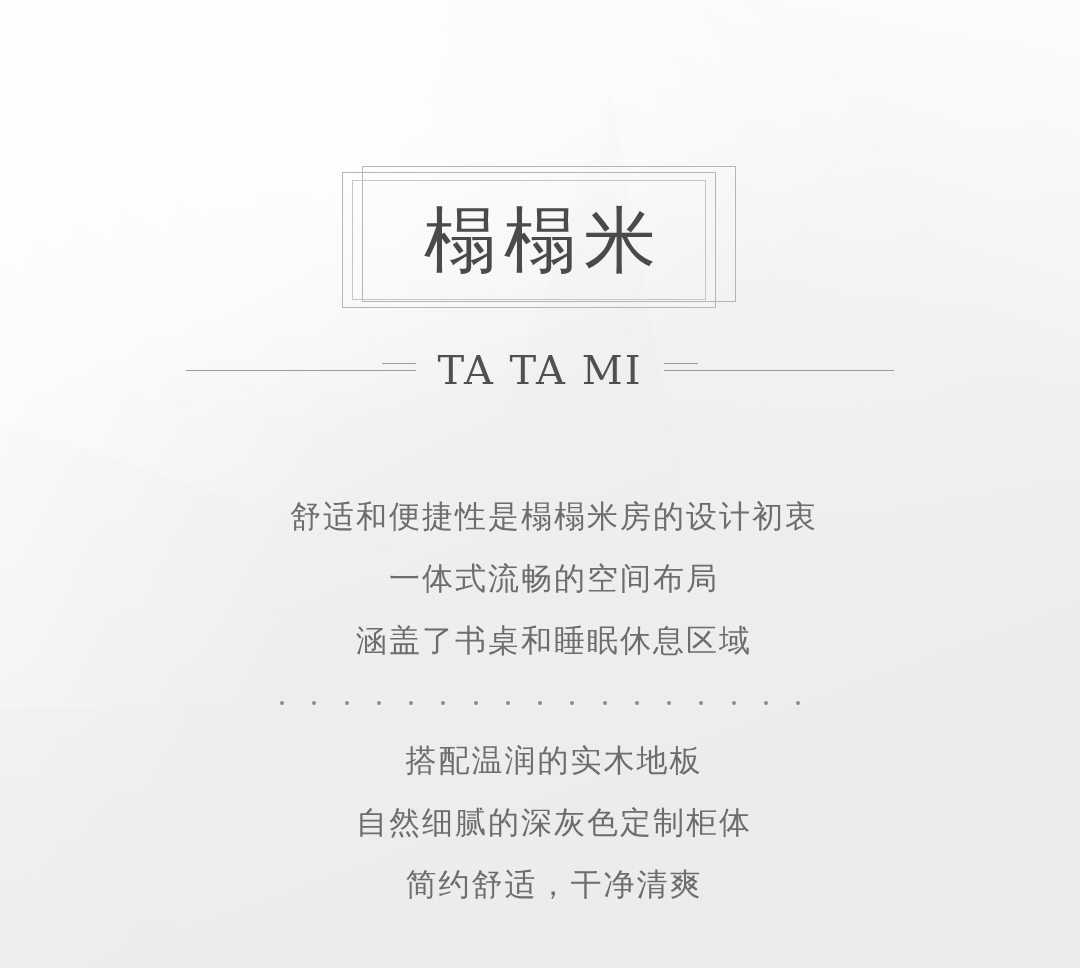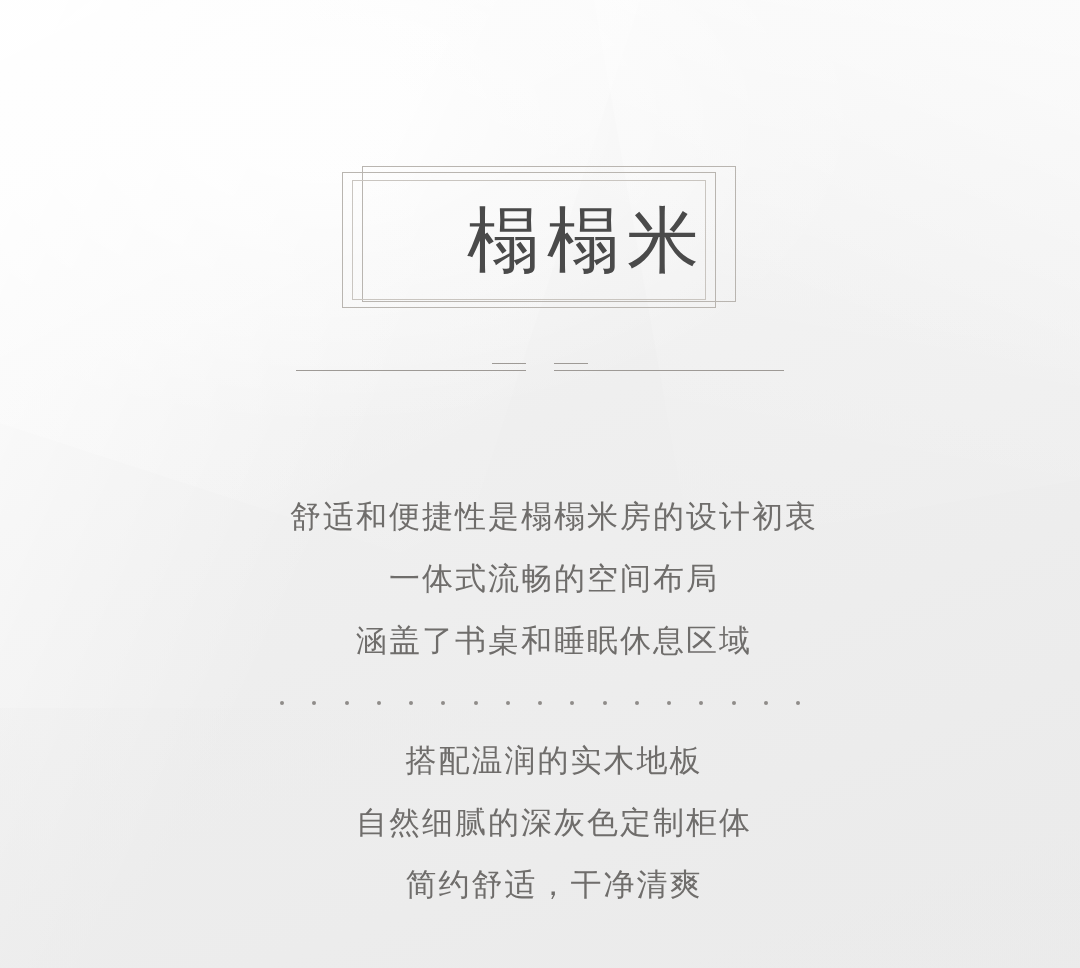--- a/index.html
+++ b/index.html
@@ -102,21 +102,20 @@
     height: 148px;
     display: flex;
     align-items: center;
     justify-content: center;
     font-family: "DejaVu Serif", "Liberation Serif", serif;
     font-size: 72px;
     letter-spacing: 8px;
     color: #4a4a4a;
     line-height: 1;
     text-indent: 8px;
-    padding-left: 43px;
   }
 
   
   .subtitle-row {
     position: relative;
     margin: 24px auto 0 auto;
     width: 1080px;
     height: 64px;
     display: flex;
     align-items: center;
@@ -192,20 +191,21 @@
 
     <div class="title-block">
       <div class="frame frame-outer"></div>
       <div class="frame frame-shift"></div>
       <div class="frame frame-inner"></div>
       <div class="title-text">榻榻米</div>
     </div>
 
     <div class="subtitle-row">
       <div class="rule rule-left"></div>
+      <div class="subtitle-text">TA TA MI</div>
       <div class="rule rule-right"></div>
     </div>
 
     <div class="para para-one">
       <div class="para-line">舒适和便捷性是榻榻米房的设计初衷</div>
       <div class="para-line">一体式流畅的空间布局</div>
       <div class="para-line">涵盖了书桌和睡眠休息区域</div>
     </div>
 
     <div class="dot-divider">

